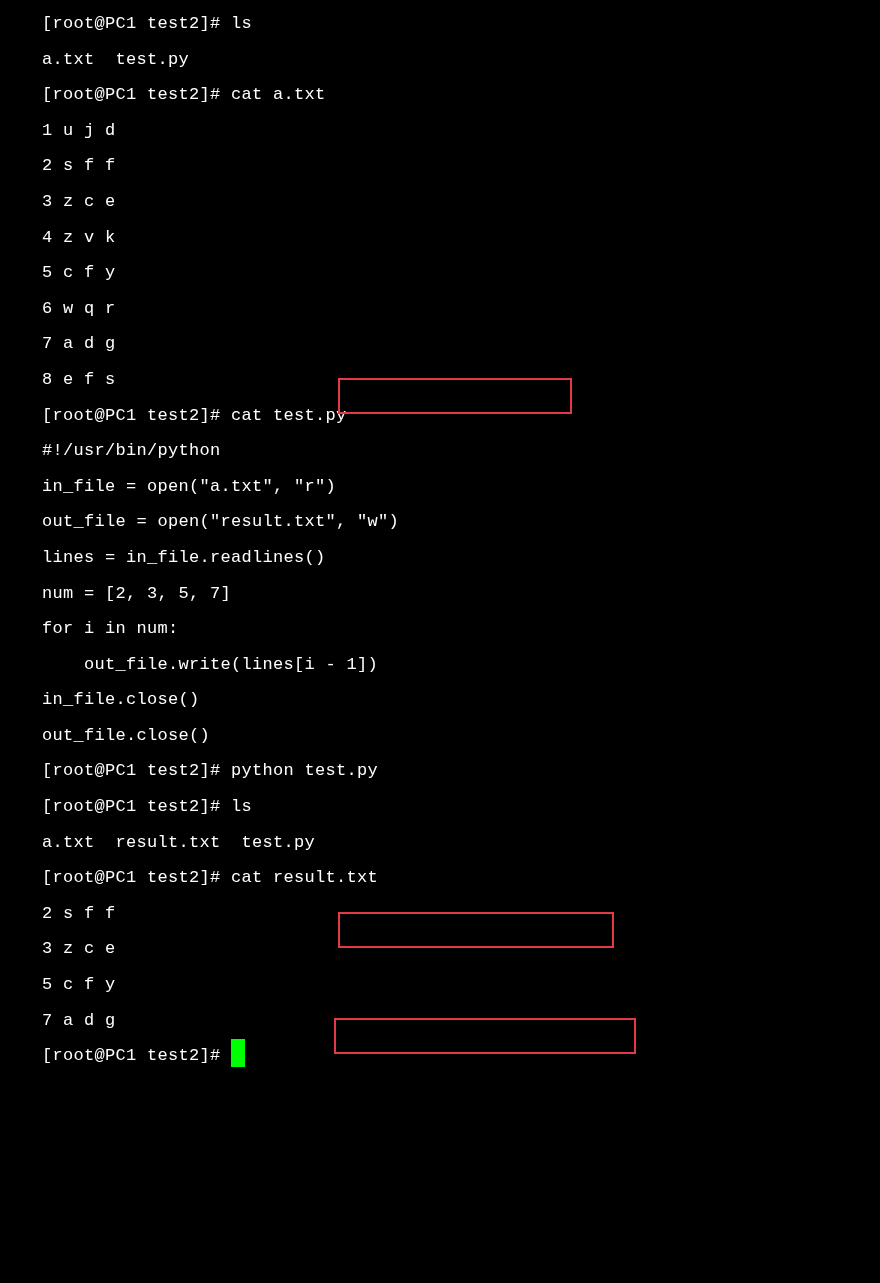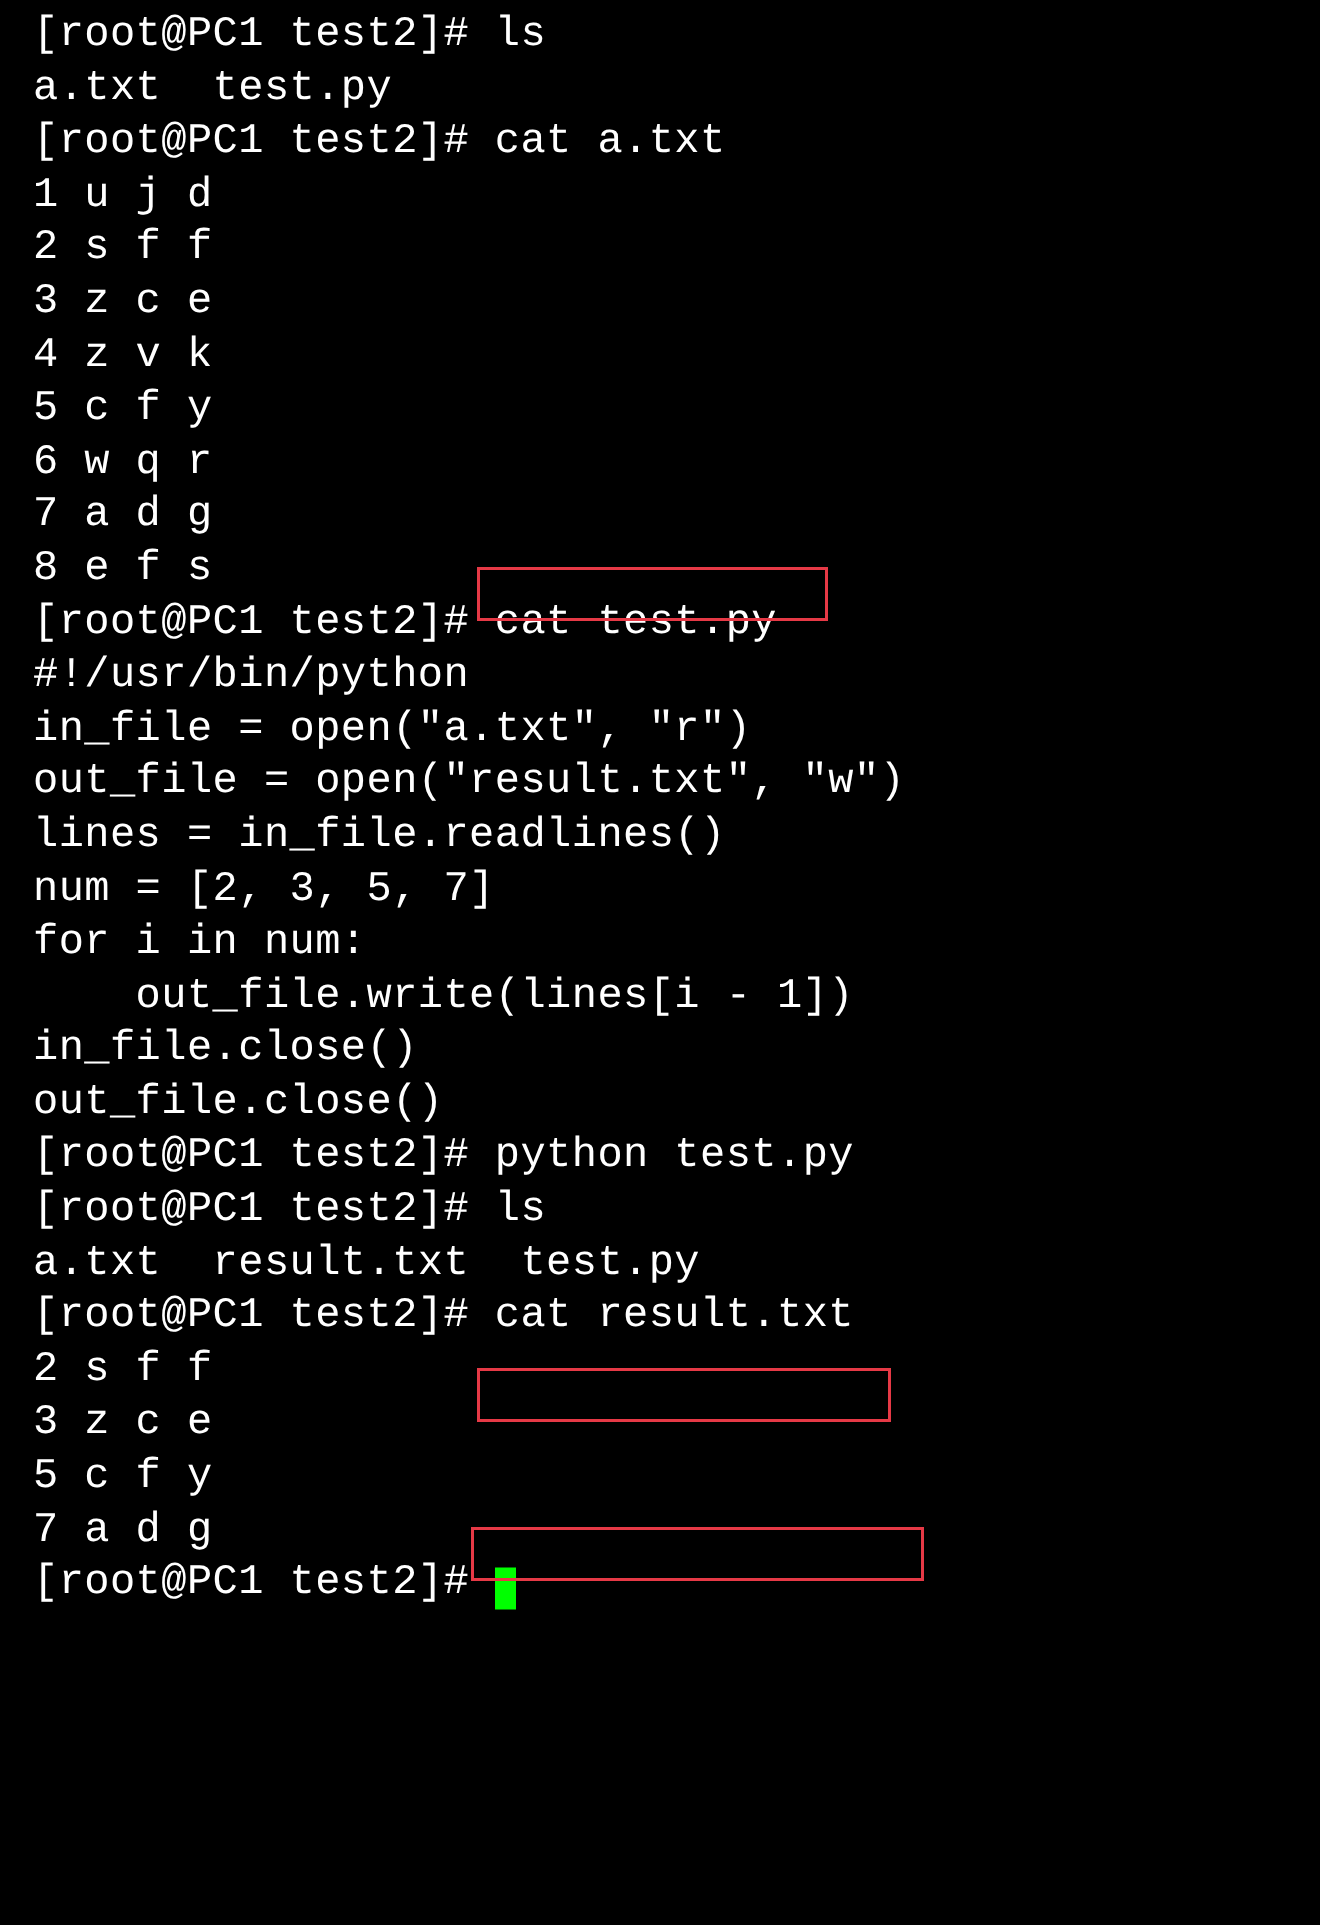--- a/index.html
+++ b/index.html
@@ -5,27 +5,28 @@
   html, body {
     margin: 0;
     padding: 0;
     background: #000;
     width: 880px;
     height: 1283px;
     overflow: hidden;
   }
   .terminal {
     font-family: "Consolas", "Courier New", monospace;
-    font-size: 28px;
+    font-size: 17px;
     line-height: 35.6px;
     color: #ffffff;
     white-space: pre;
     padding: 6px 22px;
     letter-spacing: 0.3px;
     position: relative;
+    margin-left: 20px;
   }
   .line { display: block; position: relative; }
   .cursor {
     display: inline-block;
     width: 14px;
     height: 28px;
     background: #00ff00;
     vertical-align: text-bottom;
     margin-bottom: -2px;
   }

